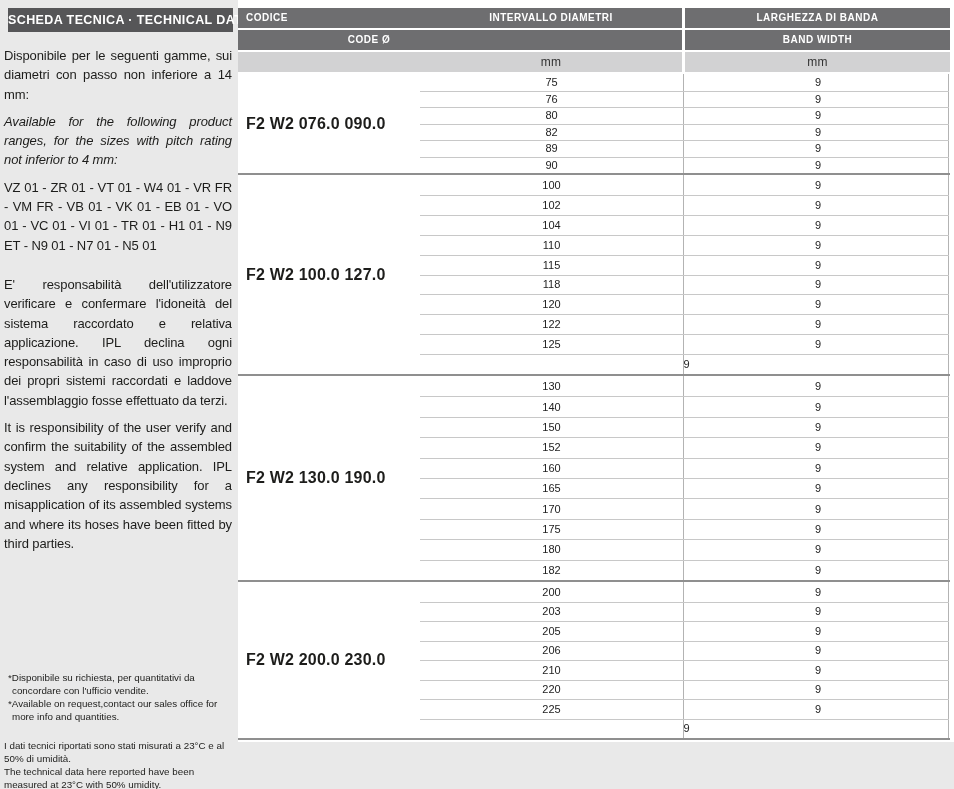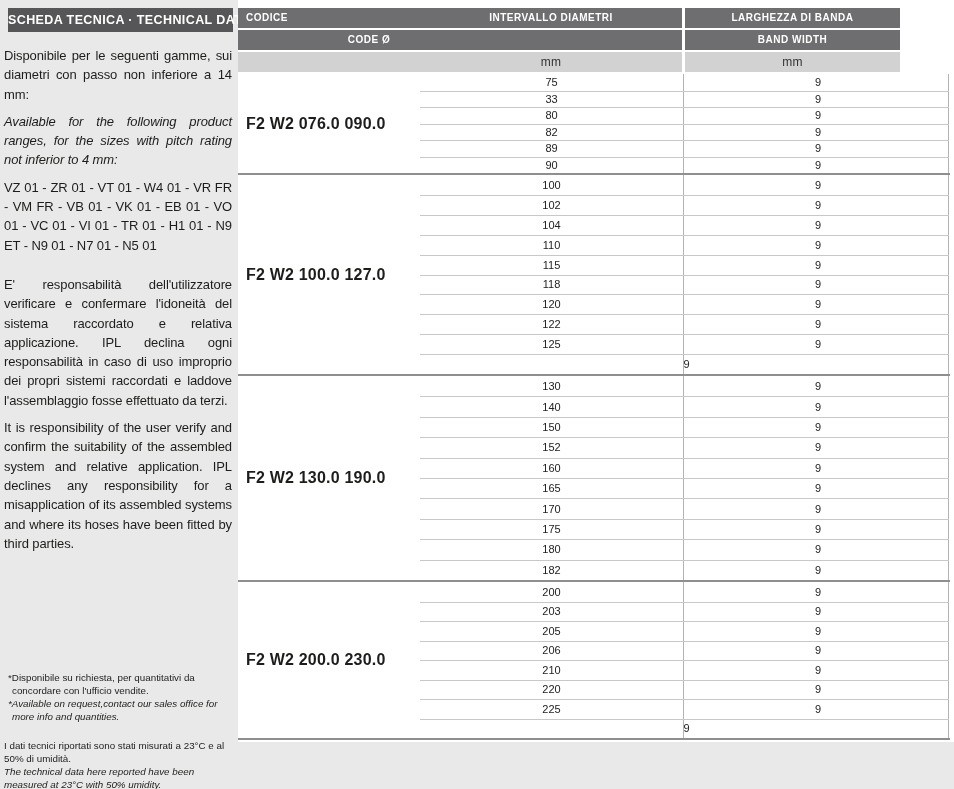--- a/index.html
+++ b/index.html
@@ -12,31 +12,31 @@
   .title-bar { margin:8px 5px 0 8px; height:24px; line-height:24px; background:#565658;
                color:#ffffff; font-weight:bold; font-size:12.5px; text-align:center;
                letter-spacing:.4px; white-space:nowrap; }
   .side-text { margin:14px 6px 0 4px; }
   .para { font-size:13px; line-height:19.3px; text-align:justify; letter-spacing:-.1px;
           margin-bottom:8px; }
   .para.italic { font-style:italic; }
   .para.big-gap { margin-top:20px; }
   .footnotes { position:absolute; left:4px; right:10px; top:671px; }
   .fn { font-size:9.8px; line-height:13px; padding-left:8px; text-indent:-4px; }
-  .fn.italic, .fn2.italic { font-style:italic; }
+  .fn.italic, .fn2.italic { }
   .fn2 { font-size:9.8px; line-height:13px; margin-left:0; }
   .fn2.first { margin-top:16px; }
 
   
   .table-backdrop { position:absolute; left:238px; top:0; width:716px; height:742px; background:#ffffff; }
   .dtable { position:absolute; left:238px; top:8px; width:712px; }
   .hrow { display:flex; height:20px; line-height:20px; margin-bottom:2px; }
   .hrow .hleft { width:444px; display:flex; background:#6e6e70; }
   .hrow .hgap { width:3px; background:#ffffff; }
-  .hrow .hright { width:215px; background:#6e6e70; text-align:center; }
+  .hrow .hright { width:265px; background:#6e6e70; text-align:center; }
   .hrow.units .hleft { background:#d2d2d3; }
   .hrow.units .hright { background:#d2d2d3; }
   .hcell-code { width:182px; padding-left:8px; text-align:left; }
   .hcell-mid { width:262px; text-align:center; }
   .hd { color:#ffffff; font-weight:bold; font-size:10px; letter-spacing:.5px; }
   .unit { color:#333333; font-size:12px; letter-spacing:.3px; }
 
   .tbody { width:712px; }
   .group { position:relative; width:712px; border-bottom:2px solid #8f8f8f; }
   .vline { position:absolute; top:0; bottom:0; width:1px; background:#b3b3b3; }
@@ -115,21 +115,21 @@
           <div class="rows">
             <div class="trow">
               <div class="sp"></div>
               <div class="dia">75</div>
               <div class="sep"></div>
               <div class="bw">9</div>
               <i class="rline"></i>
             </div>
             <div class="trow">
               <div class="sp"></div>
-              <div class="dia">33</div>
+              <div class="dia">76</div>
               <div class="sep"></div>
               <div class="bw">9</div>
               <i class="rline"></i>
             </div>
             <div class="trow">
               <div class="sp"></div>
               <div class="dia">80</div>
               <div class="sep"></div>
               <div class="bw">9</div>
               <i class="rline"></i>

